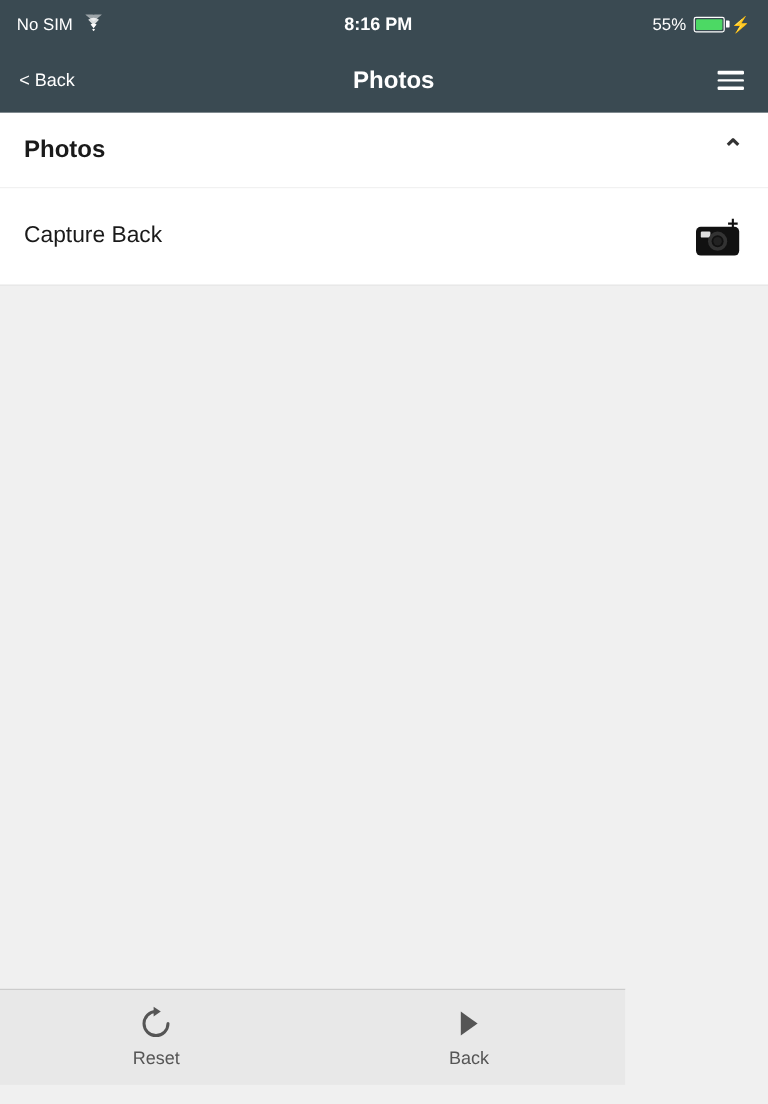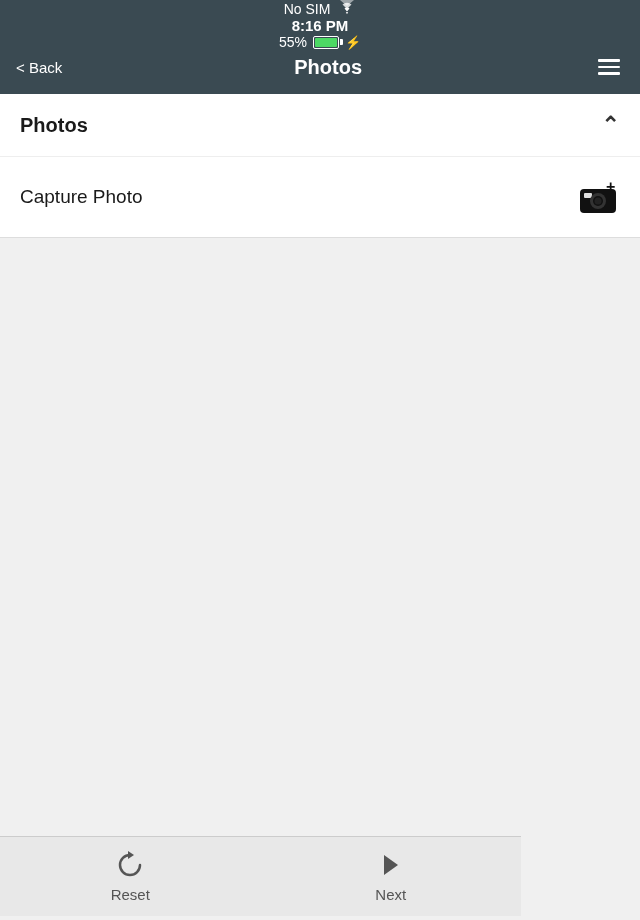--- a/index.html
+++ b/index.html
@@ -22,21 +22,20 @@
       width: 640px;
       height: 40px;
       background: #3a4a52;
       display: flex;
       align-items: center;
       justify-content: space-between;
       padding: 0 14px;
       color: white;
       font-size: 15px;
       font-weight: 500;
-      flex-direction: column;
     }
 
     .status-left {
       display: flex;
       align-items: center;
       gap: 8px;
       font-size: 14px;
     }
 
     .status-center {
@@ -181,21 +180,21 @@
     .capture-photo-icon {
       position: relative;
       width: 40px;
       height: 36px;
       cursor: pointer;
     }
 
     
     .bottom-toolbar {
       position: absolute;
-      bottom: 4px;
+      bottom: 16px;
       left: 0;
       width: 521px;
       height: 80px;
       background: #e8e8e8;
       border-top: 1px solid #ccc;
       display: flex;
       align-items: center;
       justify-content: space-around;
     }
 
@@ -277,21 +276,21 @@
 <div class="main-content">
 
   <div class="photos-section">
 
     <div class="photos-header">
       <span class="photos-header-title">Photos</span>
       <span class="chevron-up">⌃</span>
     </div>
 
     <div class="capture-photo-row">
-      <span class="capture-photo-label">Capture Photo</span>
+      <span class="capture-photo-label">Capture Back</span>
       <div class="capture-photo-icon">
         
         <svg width="40" height="36" viewBox="0 0 40 36" fill="none" xmlns="http://www.w3.org/2000/svg">
 
           <text x="26" y="13" font-size="16" font-weight="bold" fill="#111" font-family="Arial">+</text>
 
           <rect x="0" y="10" width="36" height="24" rx="4" fill="#111"></rect>
 
           <rect x="4" y="14" width="8" height="5" rx="1" fill="#e0e0e0"></rect>
 
@@ -316,15 +315,15 @@
     </div>
     <span class="toolbar-btn-label">Reset</span>
   </div>
 
   <div class="toolbar-btn">
     <div class="next-icon">
       <svg width="30" height="30" viewBox="0 0 30 30" fill="none" xmlns="http://www.w3.org/2000/svg">
         <polygon points="8,5 22,15 8,25" fill="#555"></polygon>
       </svg>
     </div>
-    <span class="toolbar-btn-label">Next</span>
+    <span class="toolbar-btn-label">Back</span>
   </div>
 </div>
 
 </body></html>

